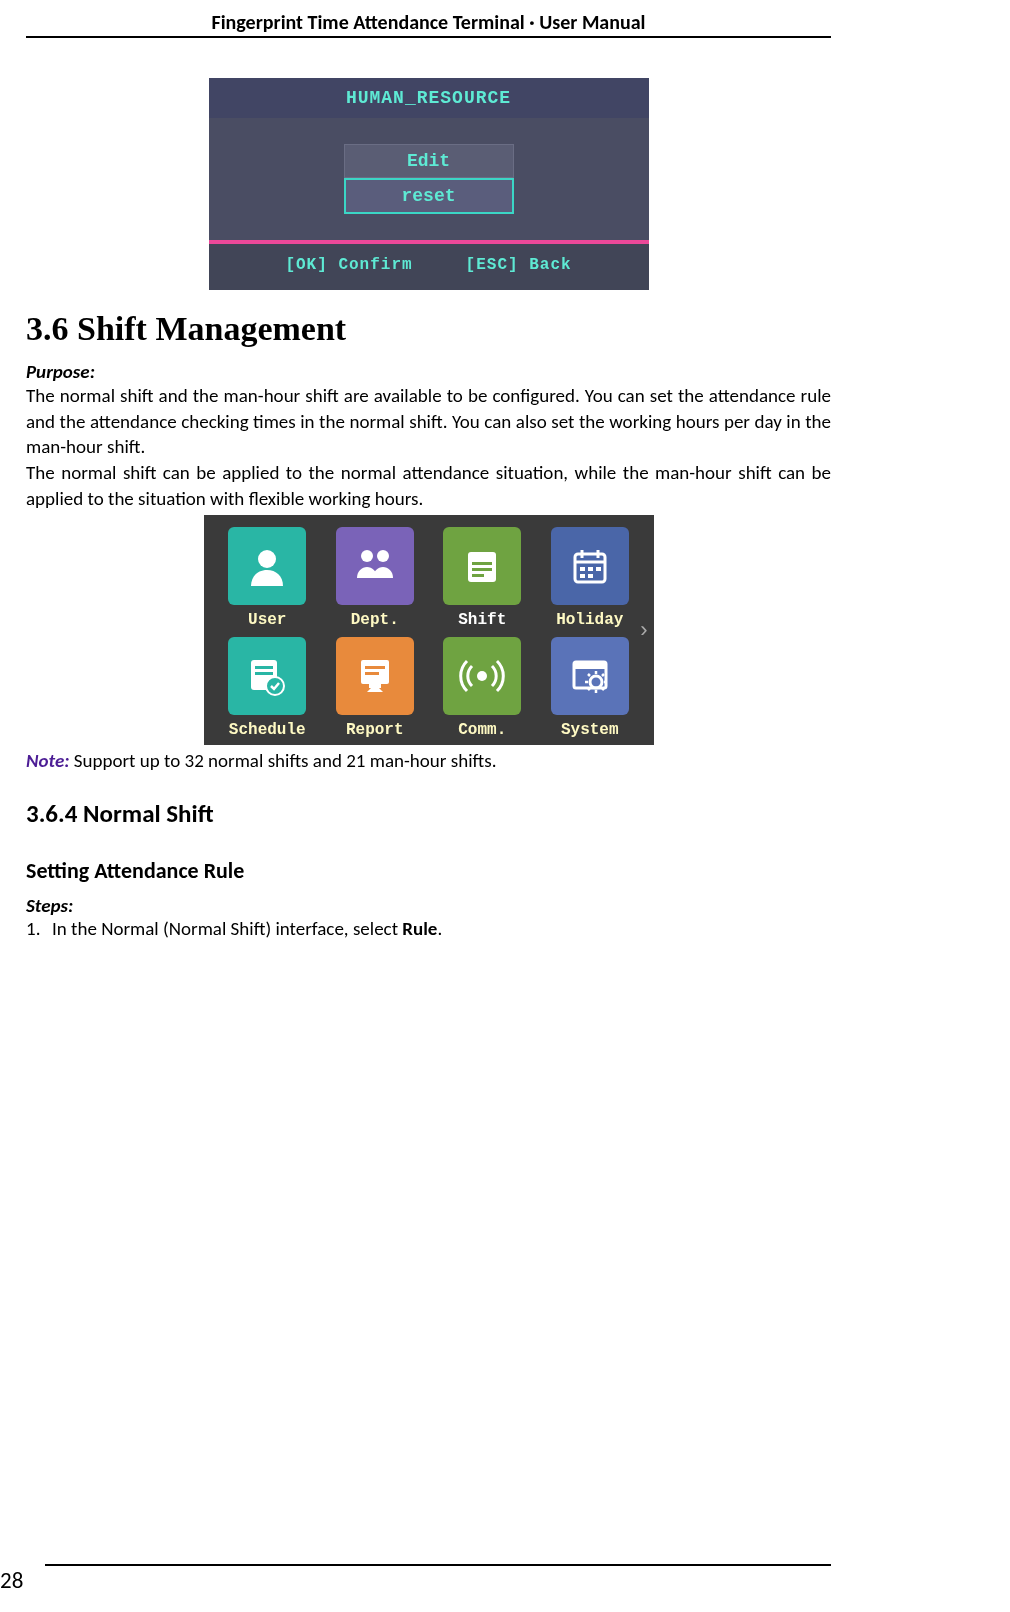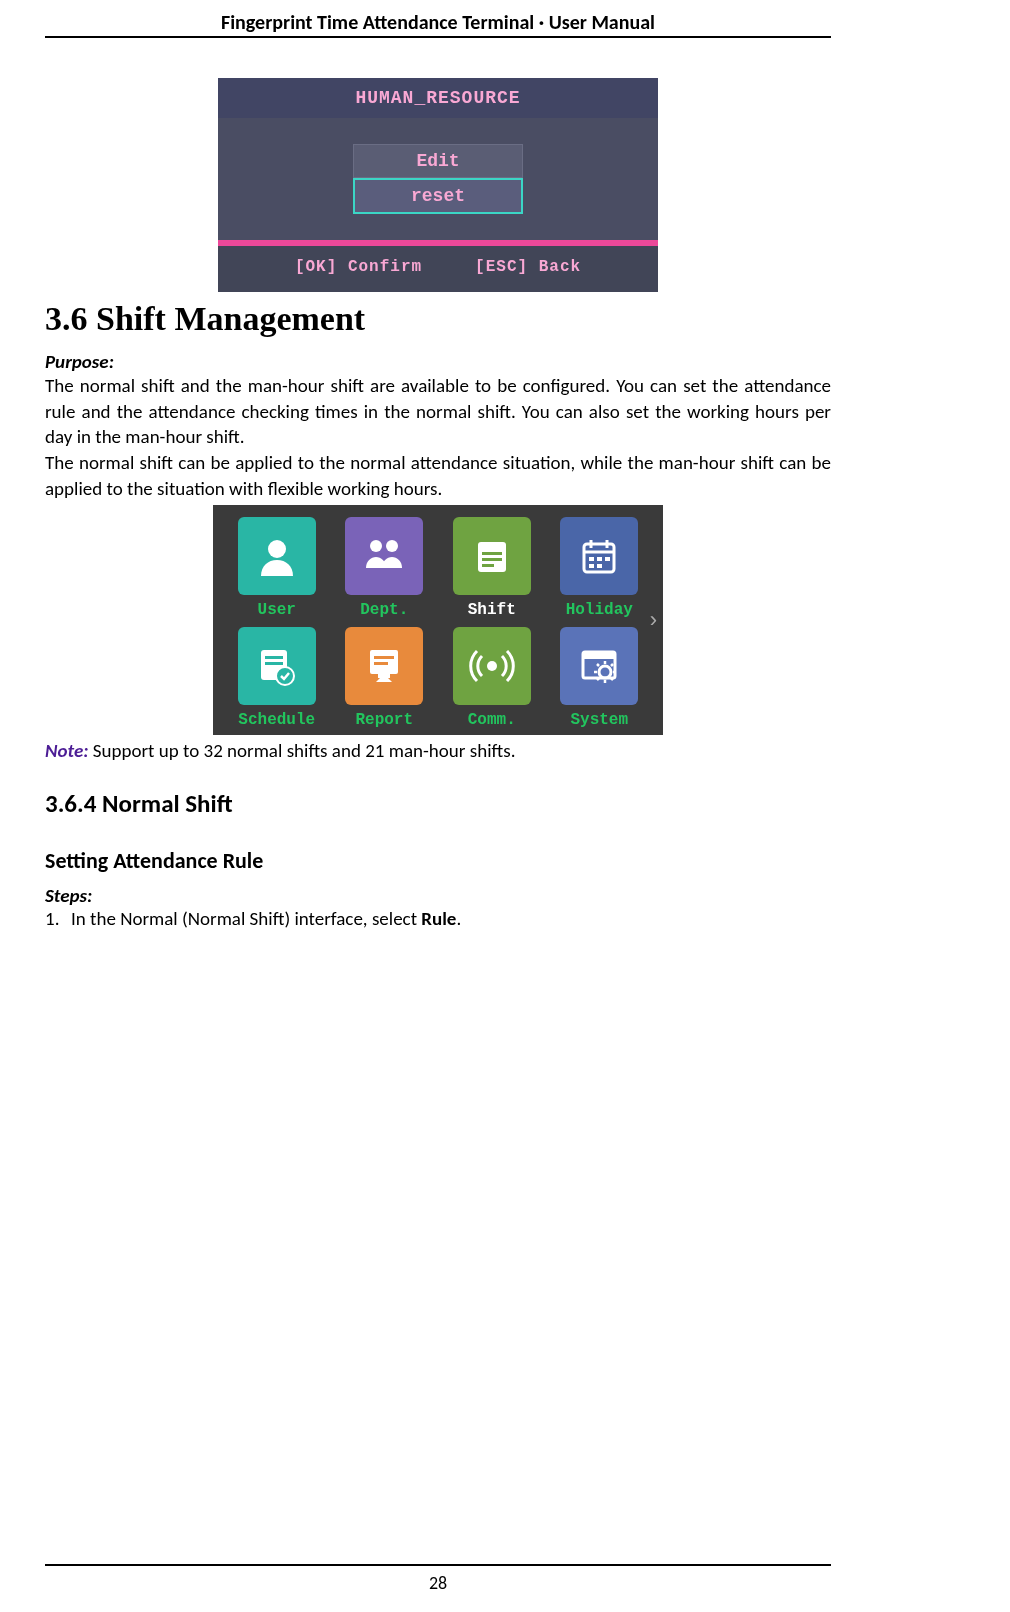--- a/index.html
+++ b/index.html
@@ -1,42 +1,42 @@
 <!DOCTYPE html>
 <html><head>
 <meta charset="utf-8">
 <style>
   * { box-sizing: border-box; margin: 0; padding: 0; }
   html, body { width: 1010px; background: #fff; font-family: "Calibri", "Segoe UI", Arial, sans-serif; color: #000; }
-  .page { width: 876px; min-height: 1612px; padding: 10px 45px 30px 45px; position: relative; }
+  .page { width: 876px; min-height: 1612px; padding: 10px 45px 30px 26px; position: relative; }
   .header-title { text-align: center; font-weight: bold; font-size: 20px; padding-bottom: 2px; }
   .header-rule { border-bottom: 2px solid #000; margin-bottom: 40px; }
-  .device-screen1 { width: 440px; margin: 0 auto 8px auto; background: #414557; font-family: "Courier New", monospace; color: #f9a8d4; }
+  .device-screen1 { width: 440px; margin: 0 auto 20px auto; background: #414557; font-family: "Courier New", monospace; color: #5eead4; }
   .device-titlebar { background: #414564; padding: 10px 0; text-align: center; font-size: 18px; font-weight: bold; letter-spacing: 1px; }
   .device-body1 { padding: 26px 0 26px 0; display: flex; flex-direction: column; align-items: center; gap: 0; background:#4a4d63; }
   .device-btn { width: 170px; padding: 6px 0; text-align: center; font-size: 18px; font-weight: bold; background: #5a5d74; border: 1px solid #6a6d84; }
   .device-btn.selected { background: #5a5d7c; border: 2px solid #3bd6c6; }
-  .device-footer { border-top: 6px solid #ec4899; padding: 12px 0 16px 0; text-align: center; font-size: 16px; font-weight: bold; letter-spacing: 1px; background:#414557; }
+  .device-footer { border-top: 4px solid #ec4899; padding: 12px 0 16px 0; text-align: center; font-size: 16px; font-weight: bold; letter-spacing: 1px; background:#414557; }
   .h1 { font-family: "Times New Roman", serif; font-weight: bold; font-size: 34px; margin: 6px 0 12px 0; }
   .label-purpose, .label-steps { font-style: italic; font-weight: bold; font-size: 19px; margin-top: 10px; }
   .body-text { font-size: 19px; line-height: 1.35; text-align: justify; }
   .device-screen2 { width: 450px; margin: 4px auto 4px auto; background: #3a3a3a; padding: 12px 18px 6px 18px; position: relative; }
   .grid { display: grid; grid-template-columns: repeat(4, 1fr); gap: 8px 16px; }
   .cell { display: flex; flex-direction: column; align-items: center; }
   .tile { width: 78px; height: 78px; border-radius: 6px; display: flex; align-items: center; justify-content: center; }
-  .lbl { color: #22c55e; font-family: "Courier New", monospace; font-size: 16px; font-weight: bold; margin-top: 6px; }
+  .lbl { color: #fef9c3; font-family: "Courier New", monospace; font-size: 16px; font-weight: bold; margin-top: 6px; }
   .lbl.sel { color: #ffffff; }
   .chev { position: absolute; right: 6px; top: 50%; transform: translateY(-50%); color: #aaa; font-size: 22px; font-family: Arial; }
   .note-line { font-size: 19px; margin-top: 4px; }
   .note-label { color: #4c1d95; font-style: italic; font-weight: bold; }
   .h2 { font-weight: bold; font-size: 25px; margin: 26px 0 28px 0; }
   .h3 { font-weight: bold; font-size: 22px; margin: 10px 0 6px 0; }
   .step { font-size: 19px; margin-left: 0; }
   .step .num { display:inline-block; width: 26px; }
-  .page-num { position: absolute; bottom: 18px; left: 0; right: 0; text-align: center; font-size: 18px; margin-top: 8px; }
+  .page-num { position: absolute; bottom: 18px; left: 0; right: 0; font-size: 23px; margin-top: 8px; }
   .footer-rule { position:absolute; bottom:46px; left:45px; right:45px; border-top:2px solid #000; }
   svg { display:block; }
 </style>
 </head>
 <body>
 
 <div class="page">
 
   <div class="header-title">Fingerprint Time Attendance Terminal · User Manual</div>
   <div class="header-rule"></div>

